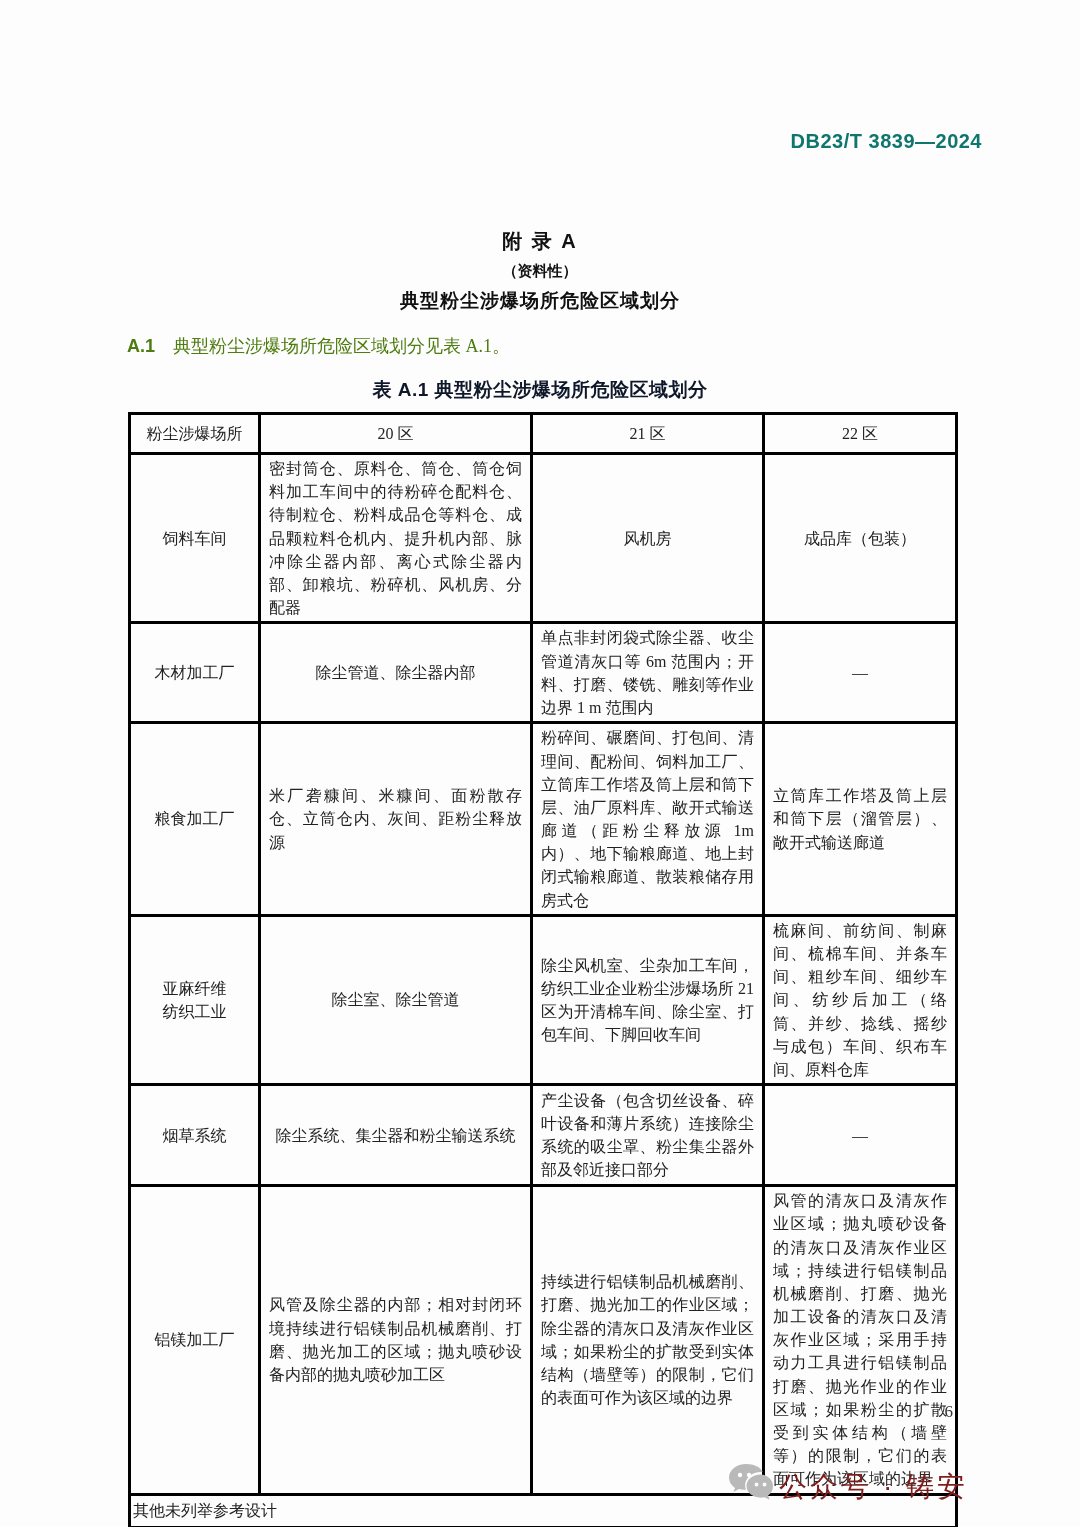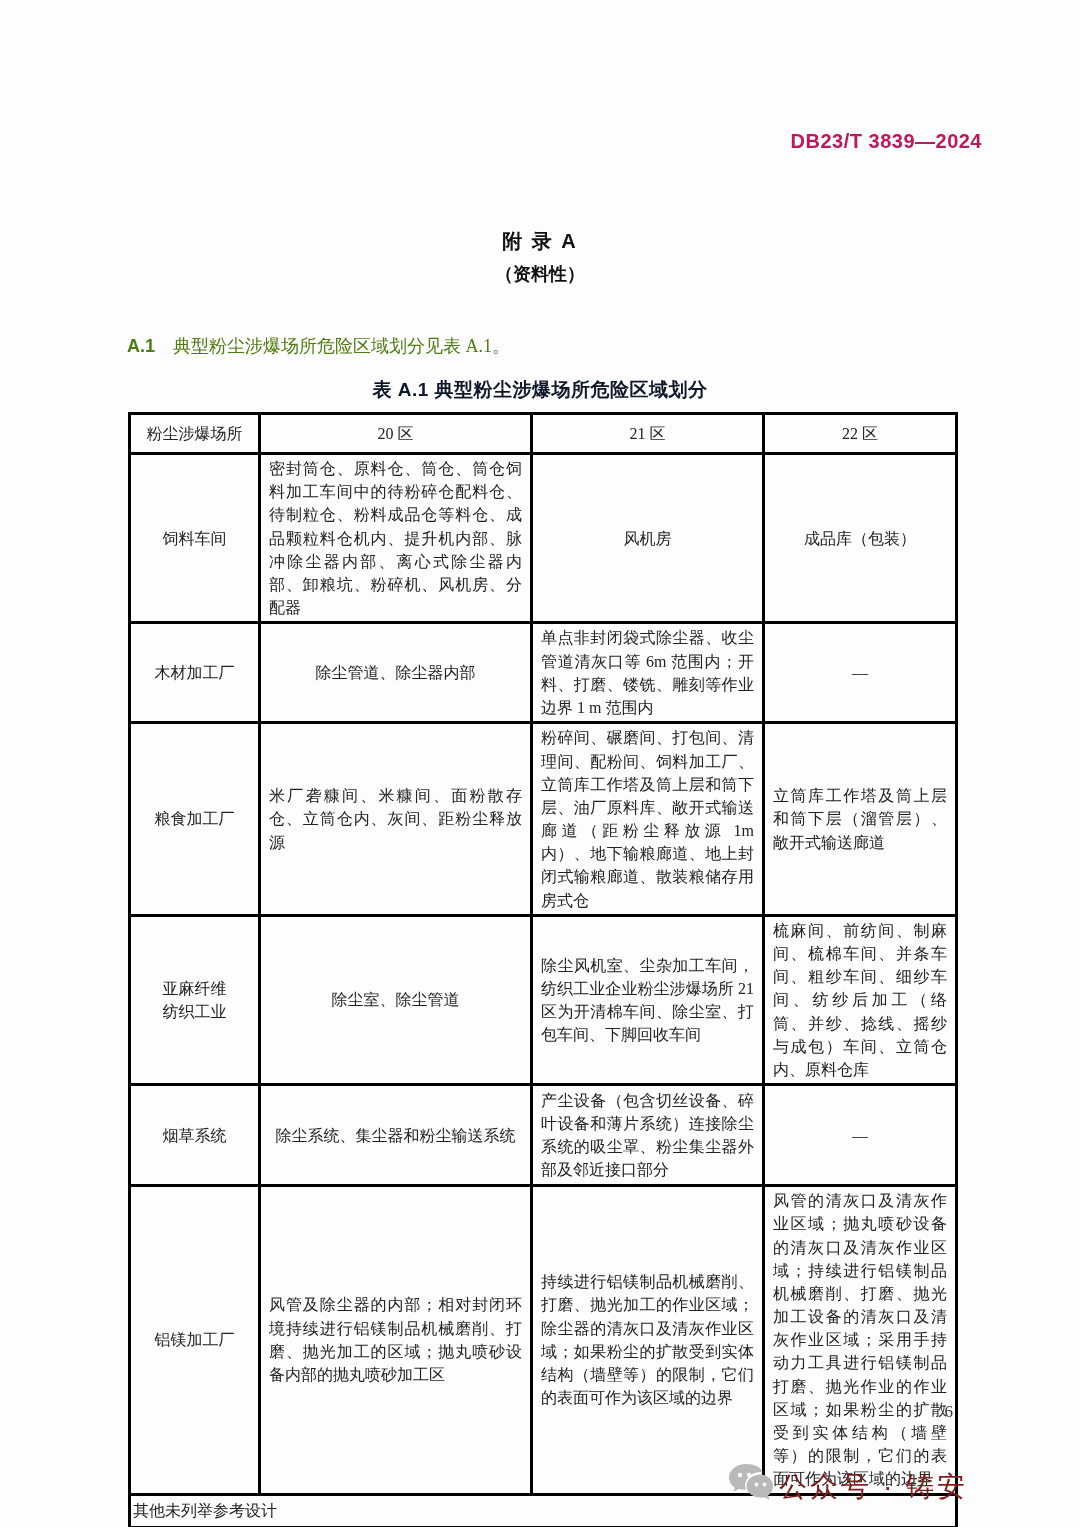--- a/index.html
+++ b/index.html
@@ -8,30 +8,30 @@
     width:1080px;height:1527px;
     margin:0 auto;
     background:#fdfdfd;
     font-family:"Liberation Serif", serif;
     color:#1c1c1c;
     overflow:hidden;
   }
   .doc-code{
     position:absolute;top:130px;right:98px;
     font-family:"Liberation Sans", sans-serif;
-    font-size:20px;font-weight:600;letter-spacing:0.5px;color:#be185d;
+    font-size:20px;font-weight:600;letter-spacing:0.5px;color:#0f766e;
   }
   .titles{
     position:absolute;top:228px;left:0;width:100%;
     text-align:center;
     font-family:"Liberation Sans", sans-serif;
     font-weight:700;color:#111;
   }
   .title-line1{font-size:20px;letter-spacing:2px;}
-  .title-line2{font-size:18px;margin-top:7px;}
+  .title-line2{font-size:15px;margin-top:7px;}
   .title-line3{font-size:19px;margin-top:7px;letter-spacing:1px;}
   .clause{
     position:absolute;top:334px;left:127px;
     font-size:18px;color:#4d7c0f;
   }
   .clause-no{font-family:"Liberation Sans", sans-serif;font-weight:700;margin-right:18px;}
   .table-caption{
     position:absolute;top:377px;left:0;width:100%;
     text-align:center;
     font-family:"Liberation Sans", sans-serif;
@@ -84,20 +84,21 @@
 </head>
 <body>
 
 <div class="page">
 
   <div class="doc-code">DB23/T 3839—2024</div>
 
   <div class="titles">
     <div class="title-line1">附  录  A</div>
     <div class="title-line2">（资料性）</div>
+    <div class="title-line3">典型粉尘涉爆场所危险区域划分</div>
   </div>
 
   <div class="clause">
     <span class="clause-no">A.1</span><span>典型粉尘涉爆场所危险区域划分见表 A.1。</span>
   </div>
 
   <div class="table-caption">表 A.1 典型粉尘涉爆场所危险区域划分</div>
 
   <table class="zone-table">
     <colgroup>
@@ -129,21 +130,21 @@
       <td class="site-cell">粮食加工厂</td>
       <td class="jt">米厂砻糠间、米糠间、面粉散存仓、立筒仓内、灰间、距粉尘释放源</td>
       <td class="jt">粉碎间、碾磨间、打包间、清理间、配粉间、饲料加工厂、立筒库工作塔及筒上层和筒下层、油厂原料库、敞开式输送廊道（距粉尘释放源 1m 内）、地下输粮廊道、地上封闭式输粮廊道、散装粮储存用房式仓</td>
       <td class="jt">立筒库工作塔及筒上层和筒下层（溜管层）、敞开式输送廊道</td>
     </tr>
     <tr style="height:131px;">
       <td class="site-cell">亚麻纤维
 纺织工业</td>
       <td class="ct">除尘室、除尘管道</td>
       <td class="jt">除尘风机室、尘杂加工车间，纺织工业企业粉尘涉爆场所 21 区为开清棉车间、除尘室、打包车间、下脚回收车间</td>
-      <td class="jt">梳麻间、前纺间、制麻间、梳棉车间、并条车间、粗纱车间、细纱车间、纺纱后加工（络筒、并纱、捻线、摇纱与成包）车间、立筒仓内、原料仓库</td>
+      <td class="jt">梳麻间、前纺间、制麻间、梳棉车间、并条车间、粗纱车间、细纱车间、纺纱后加工（络筒、并纱、捻线、摇纱与成包）车间、织布车间、原料仓库</td>
     </tr>
     <tr style="height:101px;">
       <td class="site-cell">烟草系统</td>
       <td class="ct">除尘系统、集尘器和粉尘输送系统</td>
       <td class="jt">产尘设备（包含切丝设备、碎叶设备和薄片系统）连接除尘系统的吸尘罩、粉尘集尘器外部及邻近接口部分</td>
       <td class="ct">—</td>
     </tr>
     <tr style="height:255px;">
       <td class="site-cell">铝镁加工厂</td>
       <td class="jt">风管及除尘器的内部；相对封闭环境持续进行铝镁制品机械磨削、打磨、抛光加工的区域；抛丸喷砂设备内部的抛丸喷砂加工区</td>

